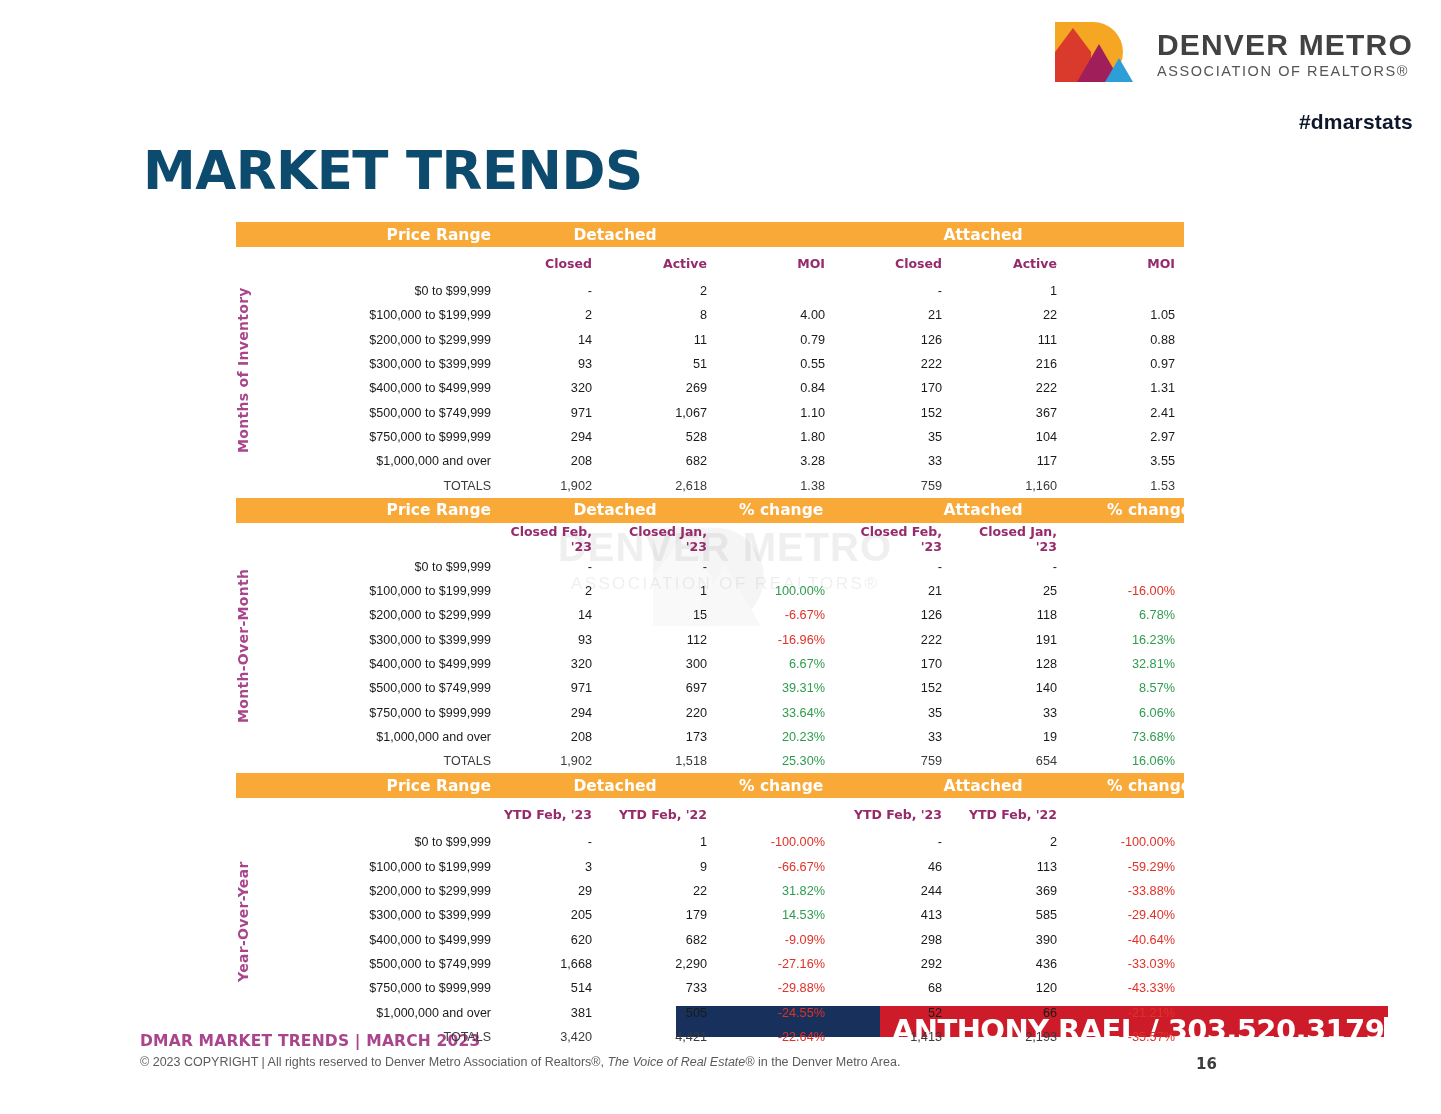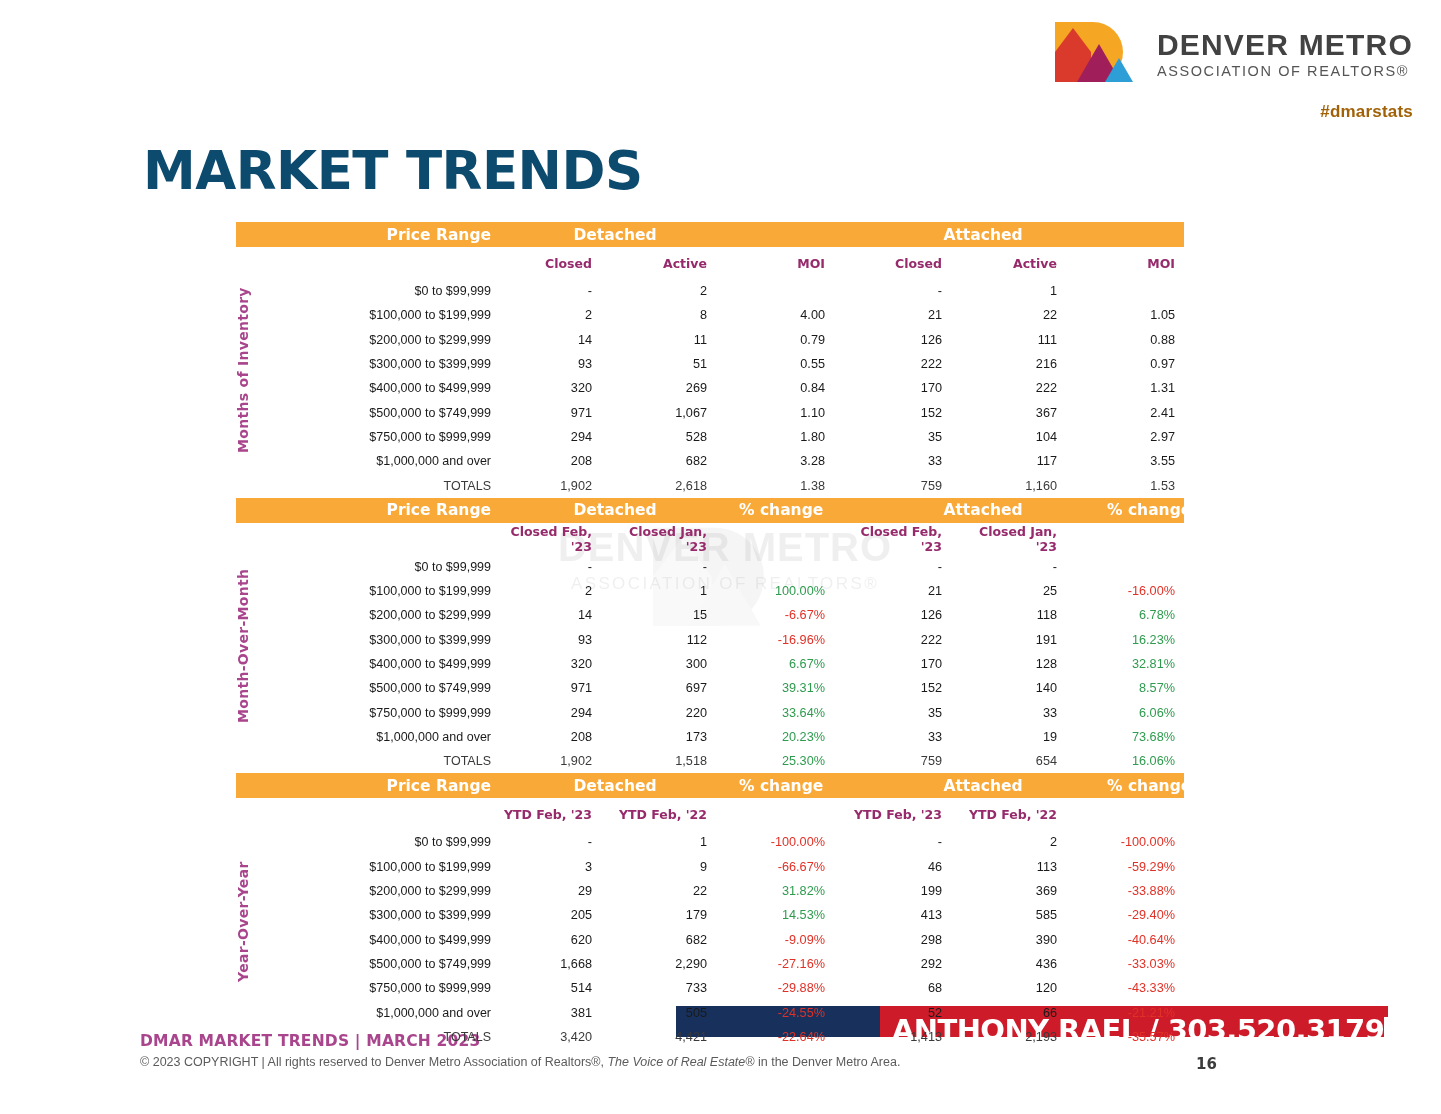--- a/index.html
+++ b/index.html
@@ -12,21 +12,21 @@
     overflow:hidden;
   }
 
   
   #logo-block { position:absolute; top:18px; right:28px; display:flex; flex-direction:column; align-items:flex-end; }
   #logo-row { display:flex; align-items:center; gap:18px; }
   .logo-mark { width:92px; height:72px; }
   .logo-words { display:flex; flex-direction:column; justify-content:center; }
   .logo-title { font-size:30px; font-weight:bold; letter-spacing:1.2px; color:#424242; line-height:1.05; }
   .logo-sub { font-size:14.5px; letter-spacing:1.6px; color:#555555; margin-top:3px; }
-  #hashtag { margin-top:12px; font-size:17px; font-weight:bold; color:#a16207; letter-spacing:.2px; }
+  #hashtag { margin-top:20px; font-size:21px; font-weight:bold; color:#0f172a; letter-spacing:.2px; }
 
   
   #page-title {
     position:absolute; left:143px; top:140px;
     font-size:53px; font-weight:bold; letter-spacing:-0.5px;
     color:#0c4a6e;
     font-family:"DejaVu Sans", sans-serif;
   }
 
   
@@ -397,21 +397,21 @@
           <div class="c-pct neg">-66.67%</div>
           <div class="c-num">46</div>
           <div class="c-num">113</div>
           <div class="c-pct neg">-59.29%</div>
         </div>
         <div class="datarow">
           <div class="c-label">$200,000 to $299,999</div>
           <div class="c-num">29</div>
           <div class="c-num">22</div>
           <div class="c-pct pos">31.82%</div>
-          <div class="c-num">199</div>
+          <div class="c-num">244</div>
           <div class="c-num">369</div>
           <div class="c-pct neg">-33.88%</div>
         </div>
         <div class="datarow">
           <div class="c-label">$300,000 to $399,999</div>
           <div class="c-num">205</div>
           <div class="c-num">179</div>
           <div class="c-pct pos">14.53%</div>
           <div class="c-num">413</div>
           <div class="c-num">585</div>

